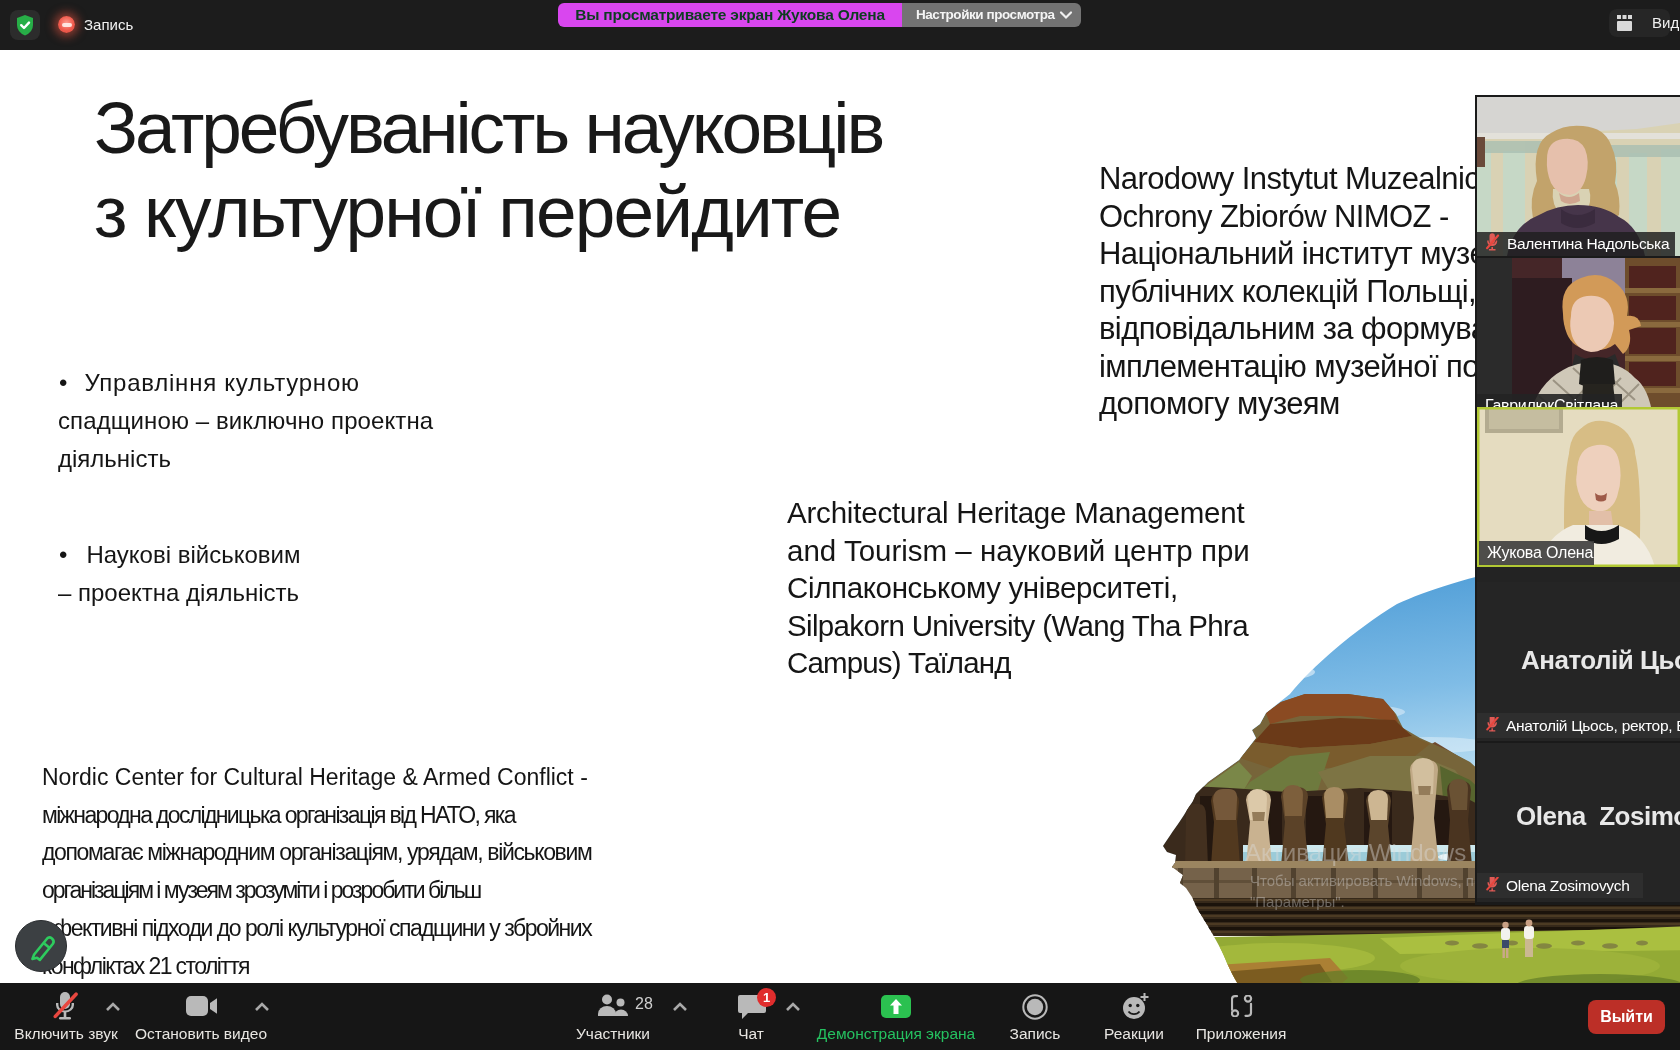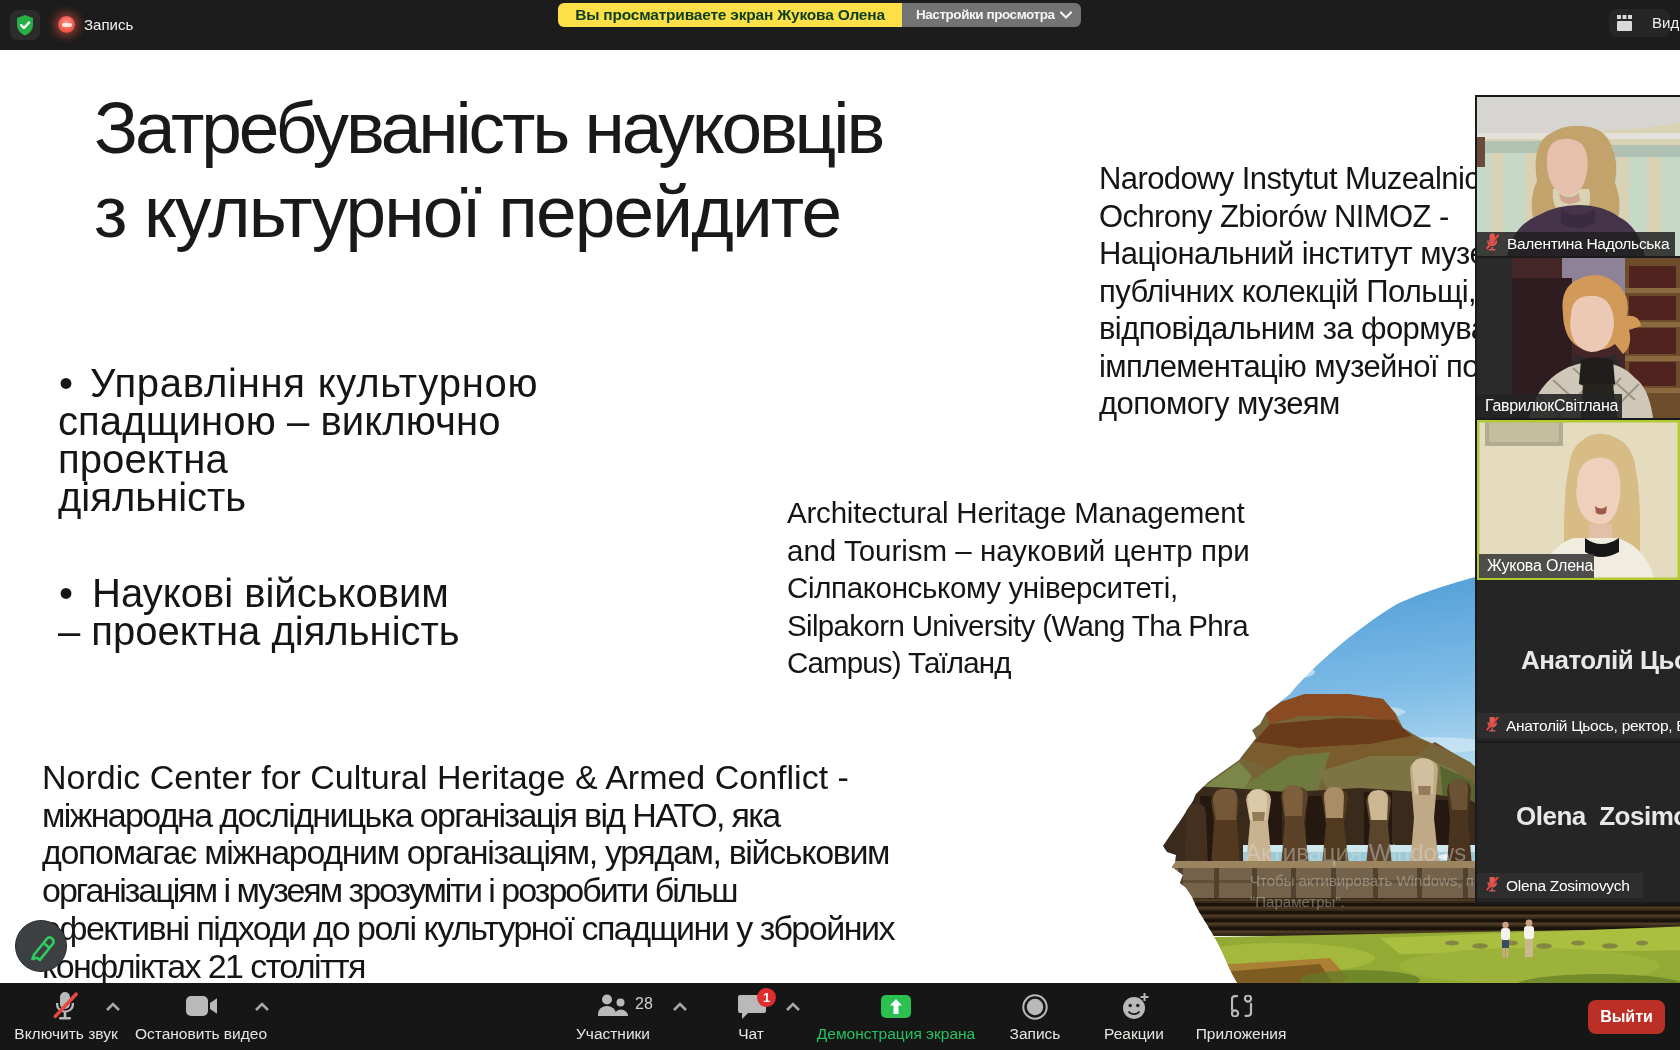--- a/index.html
+++ b/index.html
@@ -6,42 +6,42 @@
   body{width:1680px;height:1050px;overflow:hidden;position:relative;background:#fff;
        font-family:"Liberation Sans", sans-serif;}
   .abs{position:absolute;}
   
   #topbar{position:absolute;left:0;top:0;width:1680px;height:50px;background:#1c1c1c;}
   #shieldbtn{position:absolute;left:10px;top:10px;width:30px;height:30px;border-radius:8px;background:#2c2c2c;}
   #recdot{position:absolute;left:58px;top:16px;width:17px;height:17px;border-radius:50%;
           background:radial-gradient(circle at 50% 42%, #ff9d90 0%, #ef5a4c 55%, #dc4a3e 100%);
           box-shadow:0 0 9px 4px rgba(235,85,65,0.5);}
   #rectext{position:absolute;left:84px;top:16px;color:#f2f2f2;font-size:15px;}
-  #greenbanner{position:absolute;left:558px;top:3px;width:344px;height:24px;background:#fde047;
+  #greenbanner{position:absolute;left:558px;top:3px;width:344px;height:24px;background:#d946ef;
                border-radius:6px 0 0 6px;color:#0d3d20;font-weight:bold;font-size:15.5px;letter-spacing:-0.2px;
                text-align:center;line-height:24px;}
   #viewpill{position:absolute;left:902px;top:3px;width:179px;height:24px;background:#737373;
             border-radius:0 6px 6px 0;color:#f5f5f5;font-weight:bold;font-size:13.5px;letter-spacing:-0.45px;line-height:24px;white-space:nowrap;}
   #viewpill span.t{margin-left:14px;}
   #viewpill svg{position:absolute;right:8px;top:7px;}
   #vidbtn{position:absolute;left:1609px;top:9px;width:61px;height:28px;border-radius:8px;background:#262626;
           color:#f0f0f0;font-size:15px;line-height:28px;}
   #vidbtn .ic{position:absolute;left:8px;top:6px;width:15px;height:16px;}
   #vidbtn .tx{position:absolute;left:43px;}
   
   #slide{position:absolute;left:0;top:50px;width:1680px;height:933px;background:#ffffff;overflow:hidden;color:#161616;}
   #title{position:absolute;left:94px;top:36px;font-size:73px;line-height:84px;color:#191919;white-space:nowrap;}
   #title .l1{letter-spacing:-3.1px;}
   #title .l2{letter-spacing:-1.85px;}
   .blk{position:absolute;color:#151515;}
   #narod{left:1099px;top:110px;font-size:31px;line-height:37.5px;letter-spacing:-0.6px;width:600px;white-space:nowrap;}
-  #bullets{left:58px;top:314px;font-size:40px;line-height:38px;width:560px;}
+  #bullets{left:58px;top:314px;font-size:24px;line-height:38px;width:560px;}
   .bl{position:relative;padding-left:0px;}
   #arch{left:787px;top:444px;font-size:29.5px;line-height:37.5px;letter-spacing:-0.3px;width:520px;white-space:nowrap;}
-  #nordic{left:42px;top:709px;font-size:34px;line-height:37.7px;width:900px;white-space:nowrap;}
+  #nordic{left:42px;top:709px;font-size:23px;line-height:37.7px;width:900px;white-space:nowrap;}
   
   #sidebar{position:absolute;left:1475px;top:95px;width:205px;height:810px;background:#1a1a1a;}
   .tile{position:absolute;left:2px;width:203px;overflow:hidden;background:#232323;}
   .nametag{position:absolute;left:0px;bottom:4px;height:25px;background:rgba(30,30,30,0.82);
            color:#fff;font-size:15.5px;letter-spacing:-0.3px;line-height:25px;white-space:nowrap;}
   .nametag .mic{display:inline-block;width:16px;height:16px;margin:4px 6px -2px 7px;}
   .bigname{position:absolute;left:0;width:100%;color:#e8e8e8;font-weight:bold;font-size:26px;letter-spacing:-0.5px;white-space:nowrap;}
   
   #toolbar{position:absolute;left:0;top:983px;width:1680px;height:67px;background:#161616;color:#e8e6e2;}
   .tbtn{position:absolute;top:0;height:67px;text-align:center;font-size:15.5px;}
@@ -307,21 +307,21 @@
           <path d="M62 138 L86 160 M76 122 L118 160 M96 110 L142 152 M118 106 L158 142" fill="none"></path>
           <path d="M80 160 L120 118 M104 160 L144 120 M130 158 L162 126" fill="none"></path>
         </g>
       <path d="M104 102 Q120 96 136 102 L138 126 Q120 134 102 126 Z" fill="#1f1e1c"></path>
       <path d="M106 126 L136 126 L140 160 L104 160 Z" fill="#26241f"></path>
       <rect x="0" y="136" width="145" height="24" fill="#242424" opacity="0.9"></rect>
       <text x="8" y="153" font-size="16" letter-spacing="-0.3" fill="#ffffff" font-family="Liberation Sans">ГаврилюкСвітлана</text>
     </svg>
   </div>
 
-  <div class="tile" style="top:325px;height:201px;">
+  <div class="tile" style="top:312px;height:201px;">
     <svg width="203" height="160" viewBox="0 0 203 160">
       <rect width="203" height="160" fill="#e5dcc0"></rect>
       <rect x="8" y="0" width="78" height="26" fill="#b3ab90"></rect>
       <rect x="12" y="2" width="70" height="20" fill="#c5bda0"></rect>
       <path d="M92 160 L92 50 Q92 18 122 16 Q152 14 158 44 L160 160 Z" fill="#d7bd85"></path>
       <path d="M88 160 Q84 60 96 34 Q106 12 126 14 Q148 16 156 40 Q166 66 162 160 Z" fill="#d7bd85"></path>
       <path d="M100 66 Q100 40 120 38 Q138 36 142 54 Q146 72 140 90 Q134 106 120 104 Q106 102 101 84 Q98 74 100 66 Z" fill="#eed0bd"></path>
       <path d="M112 104 L134 104 L136 118 L112 118 Z" fill="#e2bfa8"></path>
       <path d="M118 86 Q124 91 130 86 L129 93 Q124 96 119 93 Z" fill="#9e5a48"></path>
       <path d="M60 160 Q70 128 96 118 L140 118 Q168 126 178 160 Z" fill="#f1ece0"></path>

